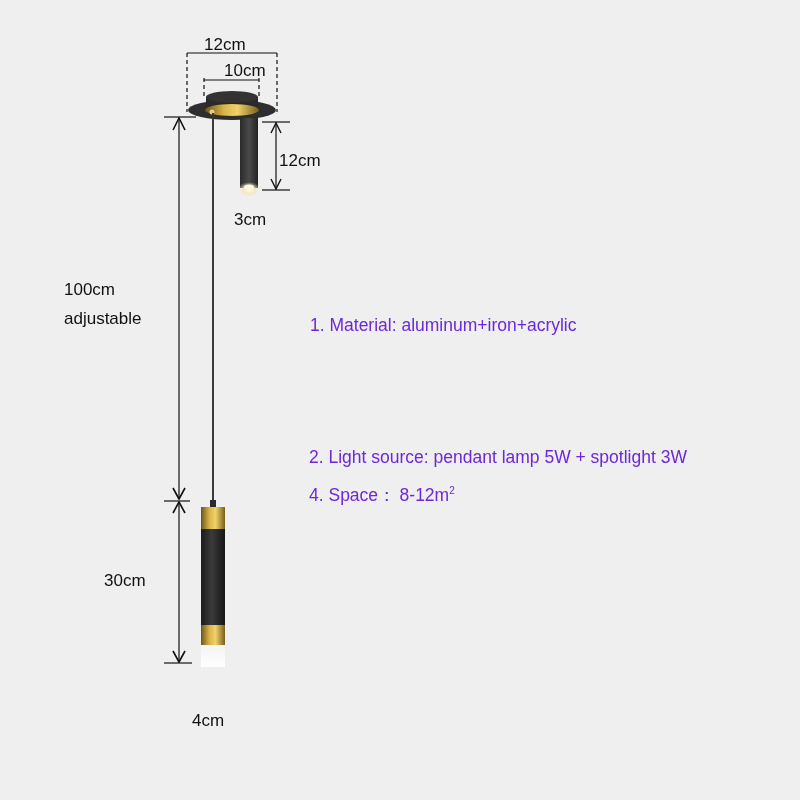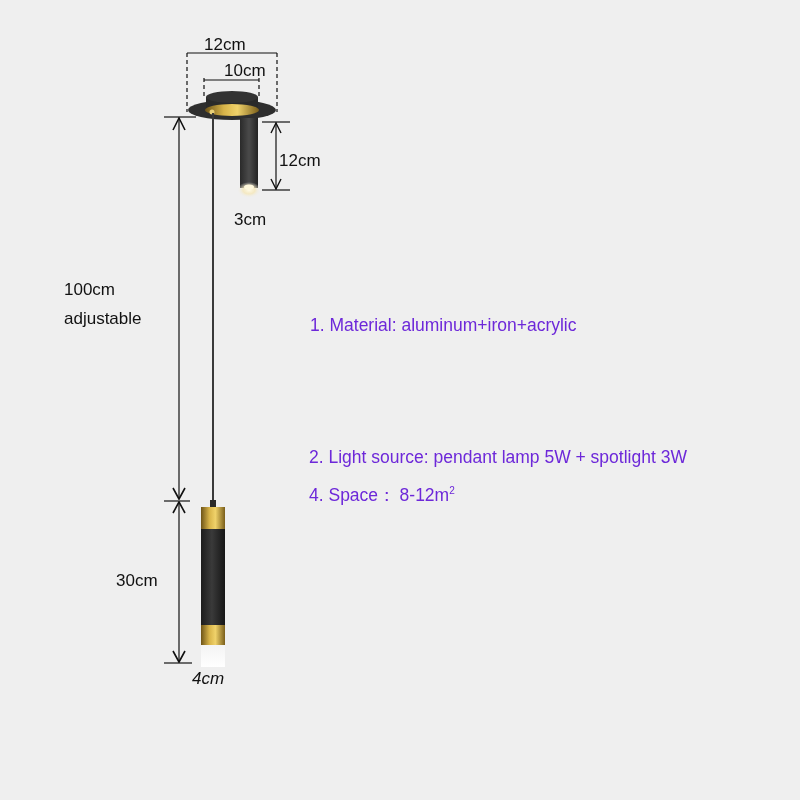--- a/index.html
+++ b/index.html
@@ -108,18 +108,18 @@
     <rect x="201" y="645" width="24" height="22" fill="url(#acrylic)"></rect>
   </g>
 </svg>
 
 <div class="abs dim-label" style="left:204px; top:35px;">12cm</div>
 <div class="abs dim-label" style="left:224px; top:61px;">10cm</div>
 <div class="abs dim-label" style="left:279px; top:151px;">12cm</div>
 <div class="abs dim-label" style="left:234px; top:210px;">3cm</div>
 <div class="abs dim-label" style="left:64px; top:280px;">100cm</div>
 <div class="abs dim-label" style="left:64px; top:309px;">adjustable</div>
-<div class="abs dim-label" style="left:104px; top:571px;margin-left:12px;">30cm</div>
-<div class="abs dim-label" style="left:192px; top:669px;font-style:italic;">4cm</div>
+<div class="abs dim-label" style="left:104px; top:571px;">30cm</div>
+<div class="abs dim-label" style="left:192px; top:711px;">4cm</div>
 
 <div class="abs spec" style="left:310px; top:315px;">1. Material: aluminum+iron+acrylic</div>
 <div class="abs spec" style="left:309px; top:399px;margin-top:48px;">2. Light source: pendant lamp 5W + spotlight 3W</div>
 <div class="abs spec" style="left:309px; top:483px;"><span>4. Space：</span><span style="margin-left:4px;">8-12m</span><sup>2</sup></div>
 
 </body></html>

